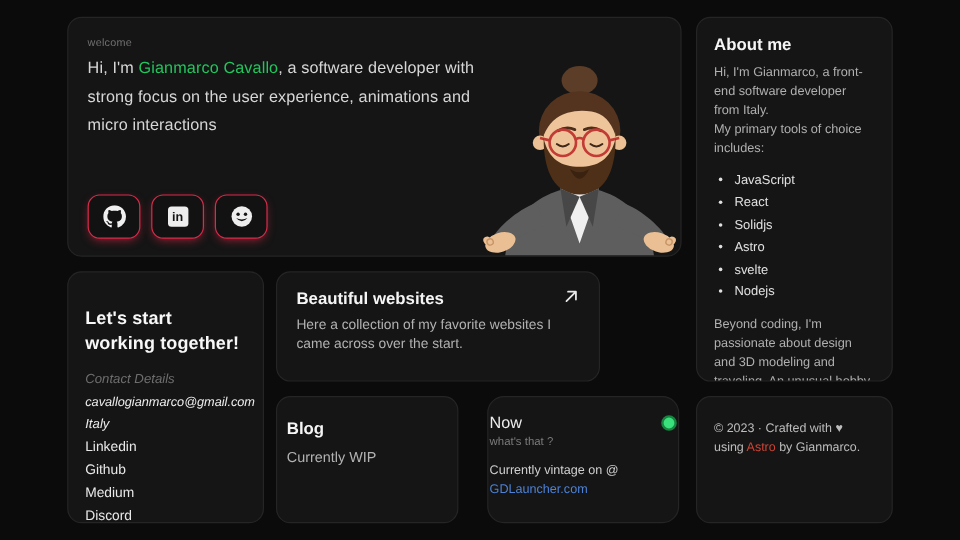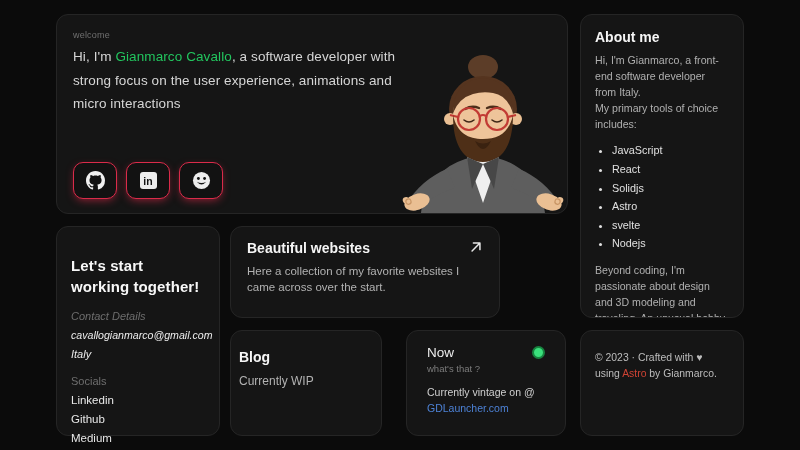--- a/index.html
+++ b/index.html
@@ -46,21 +46,21 @@
   .card-head{display:flex;justify-content:space-between;align-items:flex-start;}
   .websites h2{font-size:14px;color:#f5f5f5;margin:0;}
   .websites p{font-size:11.5px;color:#b2b2b2;margin:7px 0 0;line-height:1.4;}
 
   
   .blog{left:230px;top:330px;width:152px;height:106px;padding:14px 8px;}
   .blog h2{font-size:14px;color:#f5f5f5;margin:4px 0 0;}
   .blog p{font-size:12px;color:#b2b2b2;margin:9px 0 0;}
 
   
-  .now{left:406px;top:330px;width:160px;height:106px;padding:12px 20px;}
+  .now{left:406px;top:330px;width:160px;height:106px;padding:12px 1px;border-radius:14px;}
   .now h2{font-size:13.5px;font-weight:500;color:#ececec;margin:2px 0 0;}
   .status-dot{width:9px;height:9px;border-radius:50%;background:#3ae07c;
               border:2px solid #17833f;margin-top:3px;}
   .hint{font-size:9.5px;color:#7c7c7c;margin-top:3px;cursor:pointer;}
   .now-text{font-size:10.5px;color:#d0d0d0;margin-top:12px;}
   .now-link{font-size:10.5px;color:#4d82d6;display:inline-block;margin-top:3px;
             text-decoration:none;cursor:pointer;}
 
   
   .footer{left:580px;top:330px;width:164px;height:106px;padding:17px 14px;}
@@ -149,21 +149,20 @@
       </ul>
     <p class="spaced">Beyond coding, I'm passionate about design and 3D modeling and traveling. An unusual hobby of mine is collecting vintage passports, they're interesting pieces of history to me.</p>
 
   </aside>
 
   <section class="card contact">
     <h2>Let's start working together!</h2>
     <div class="label-italic">Contact Details</div>
     <a class="email-link">cavallogianmarco@gmail.com</a>
     <div class="location">Italy</div>
-    <div class="label-plain">Socials</div>
     <div class="contact-links">
         <a>Linkedin</a>
         <a>Github</a>
         <a>Medium</a>
         <a>Discord</a>
       </div>
   </section>
 
   <section class="card websites">
     <div class="card-head">

